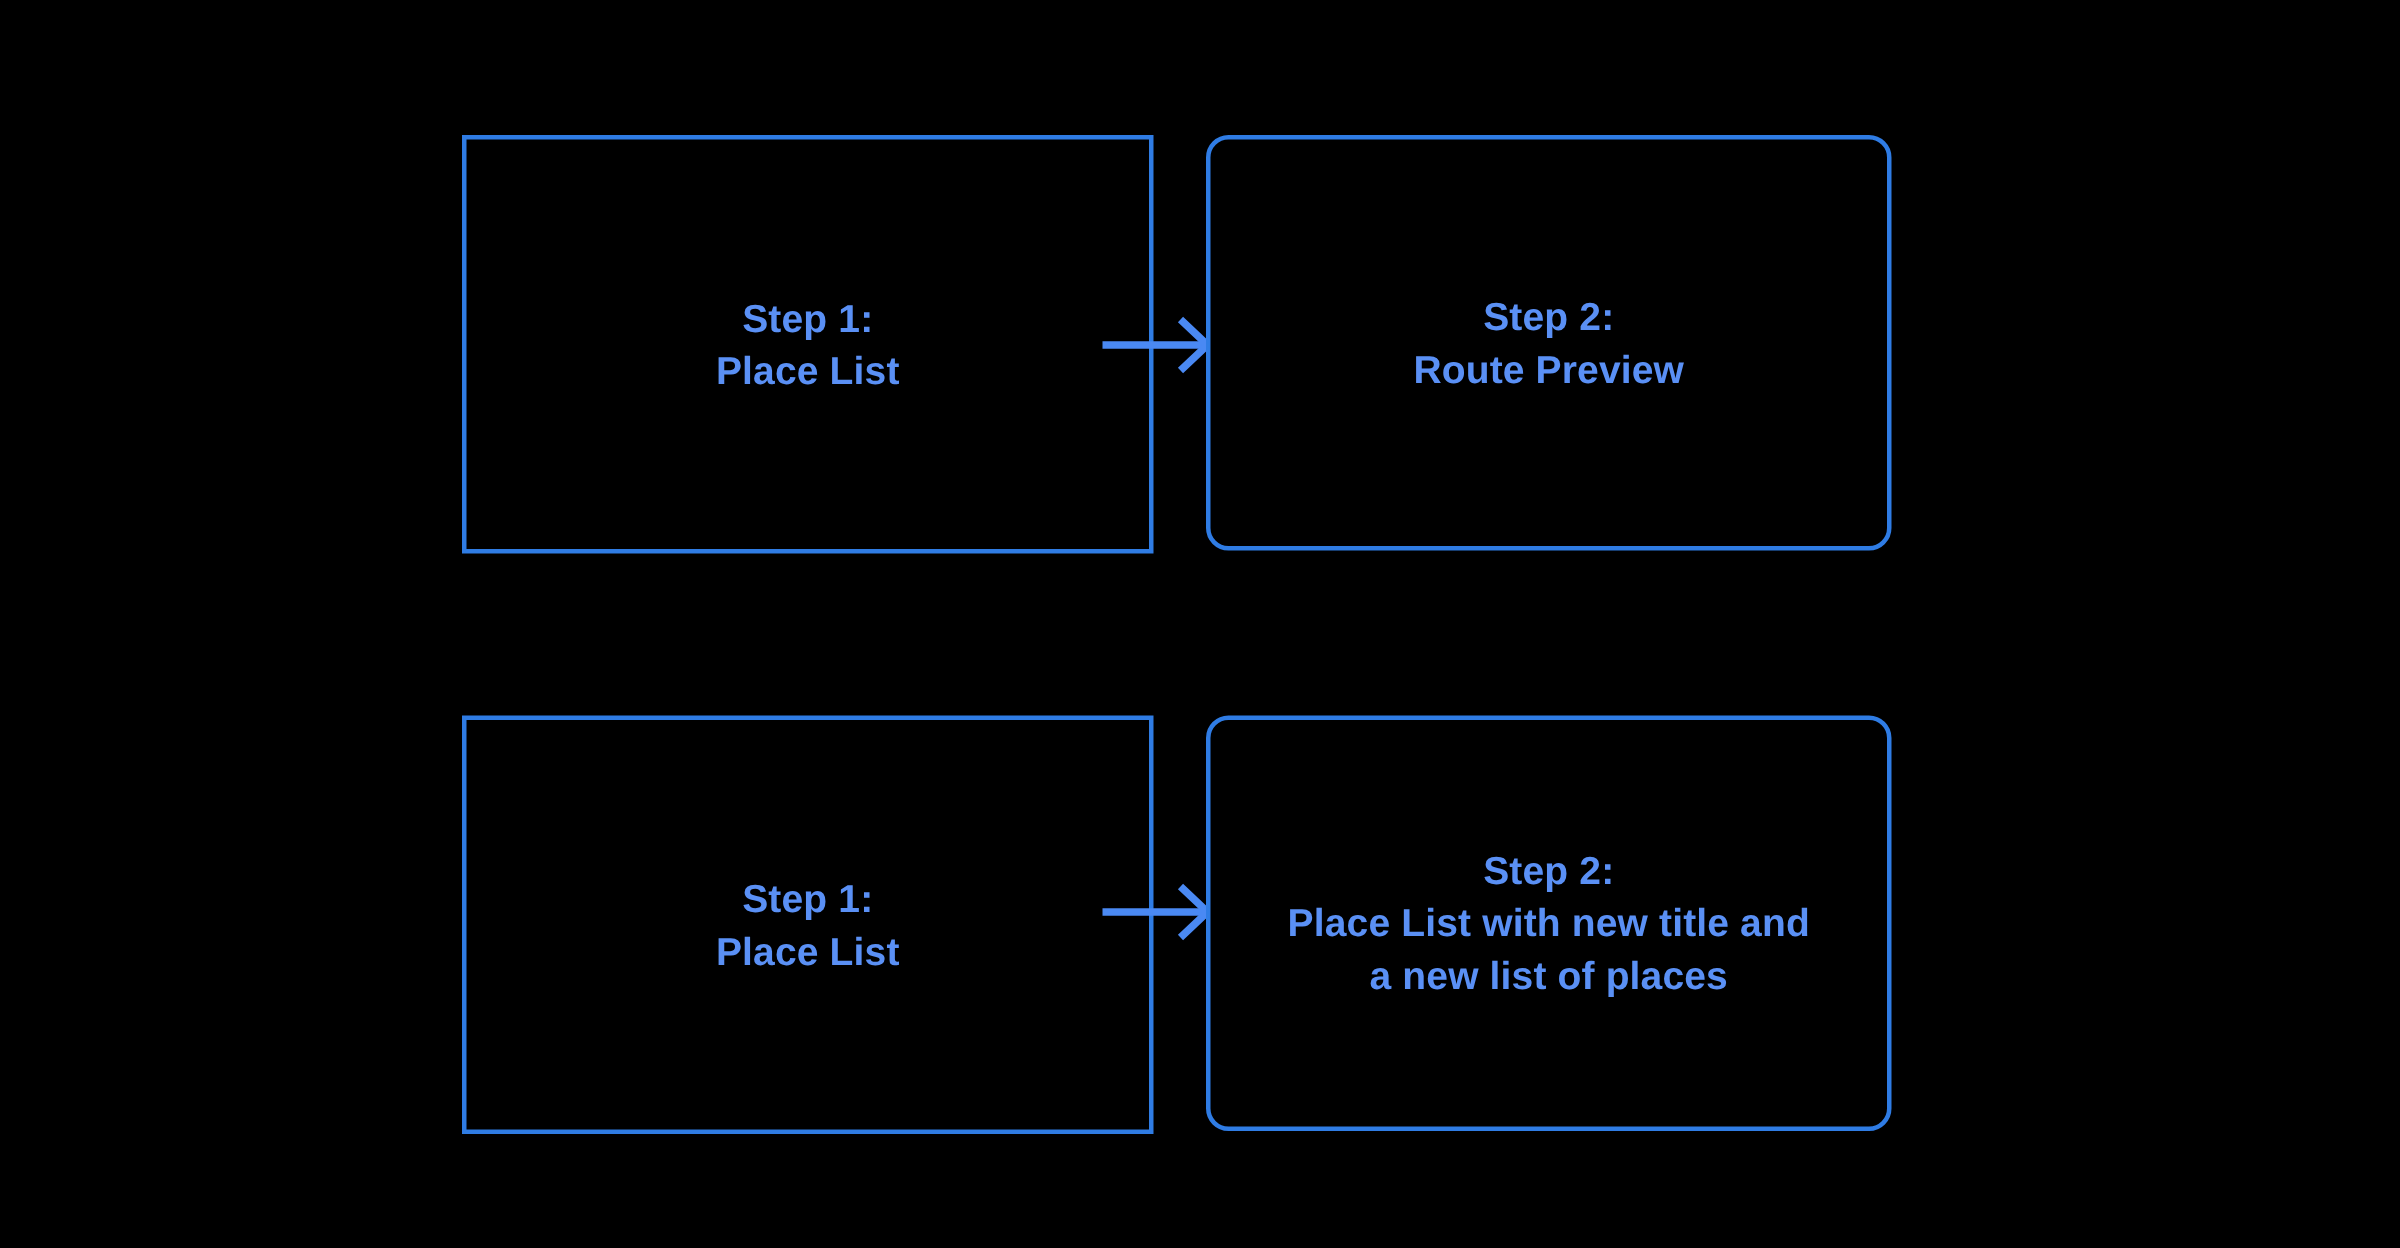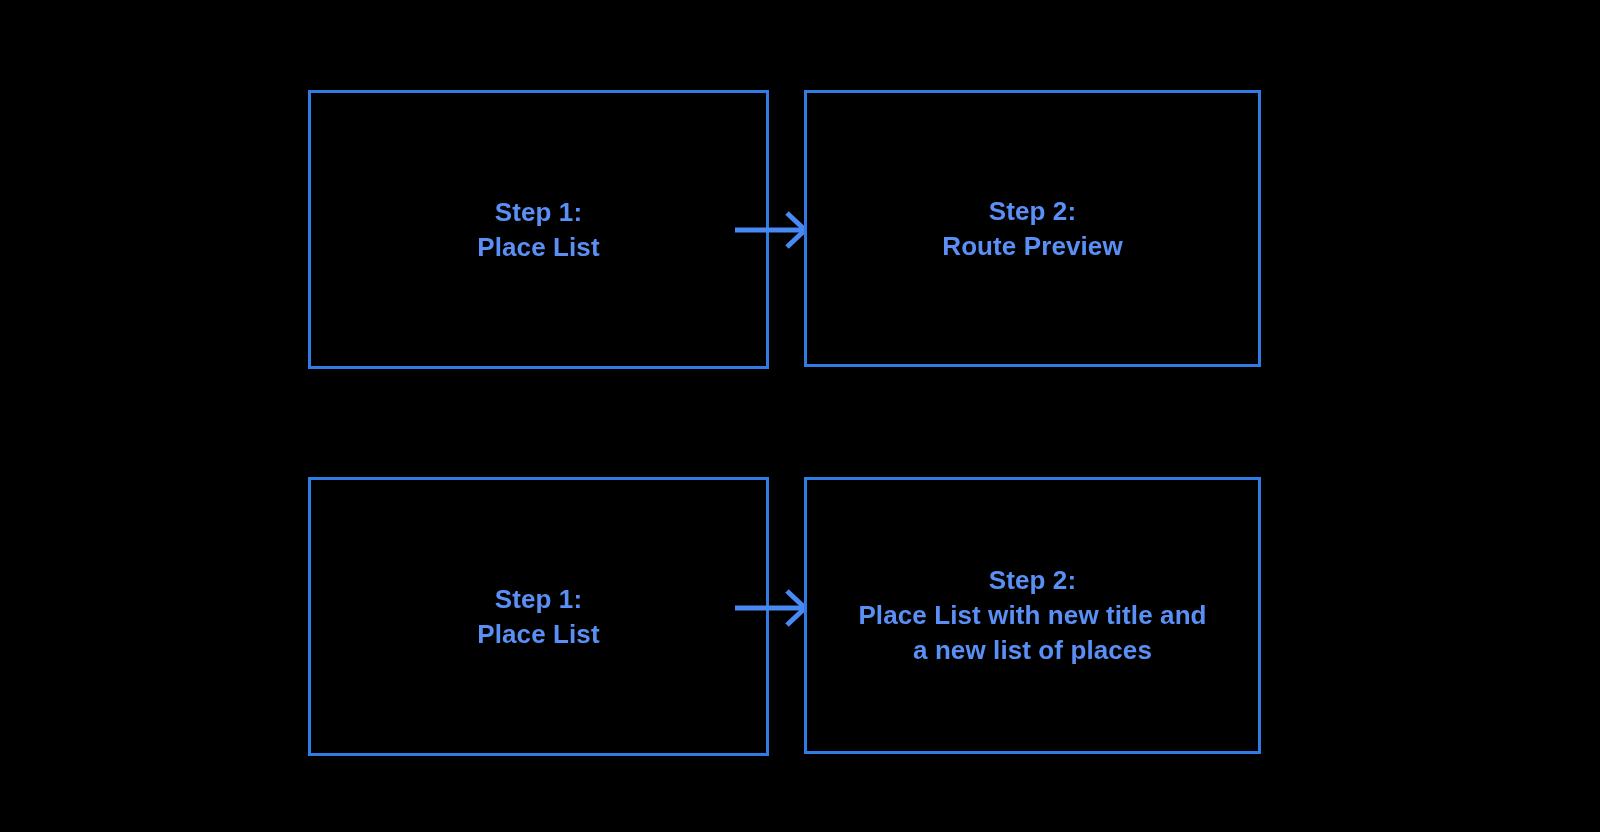--- a/index.html
+++ b/index.html
@@ -47,20 +47,21 @@
     left: 308px;
     top: 10px;
     width: 461px;
     height: 279px;
   }
   .step-box.box-right {
     left: 804px;
     top: 10px;
     width: 457px;
     height: 277px;
+    border-radius: 15px;
   }
 
   .step-label {
     color: #5a90f5;
     font-family: "Liberation Sans", sans-serif;
     font-weight: bold;
     font-size: 26px;
     line-height: 35px;
     letter-spacing: 0.1px;
     white-space: pre-line;

